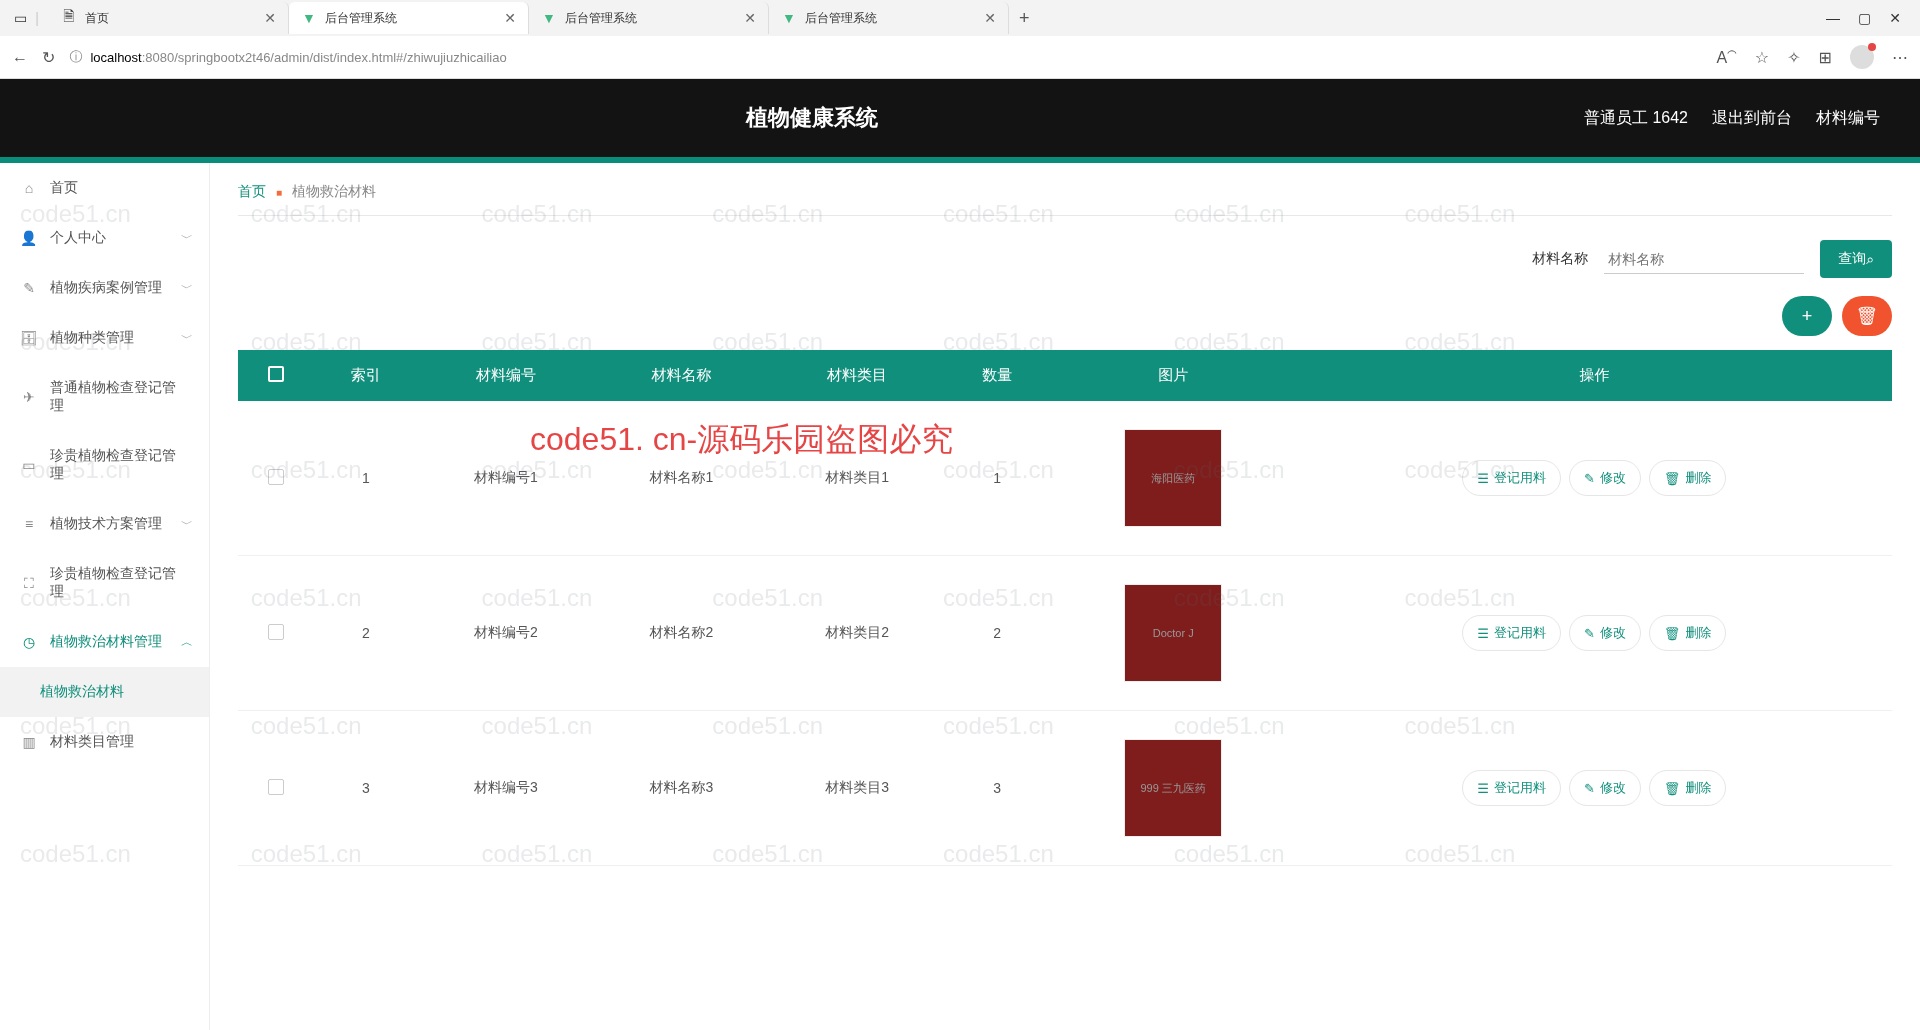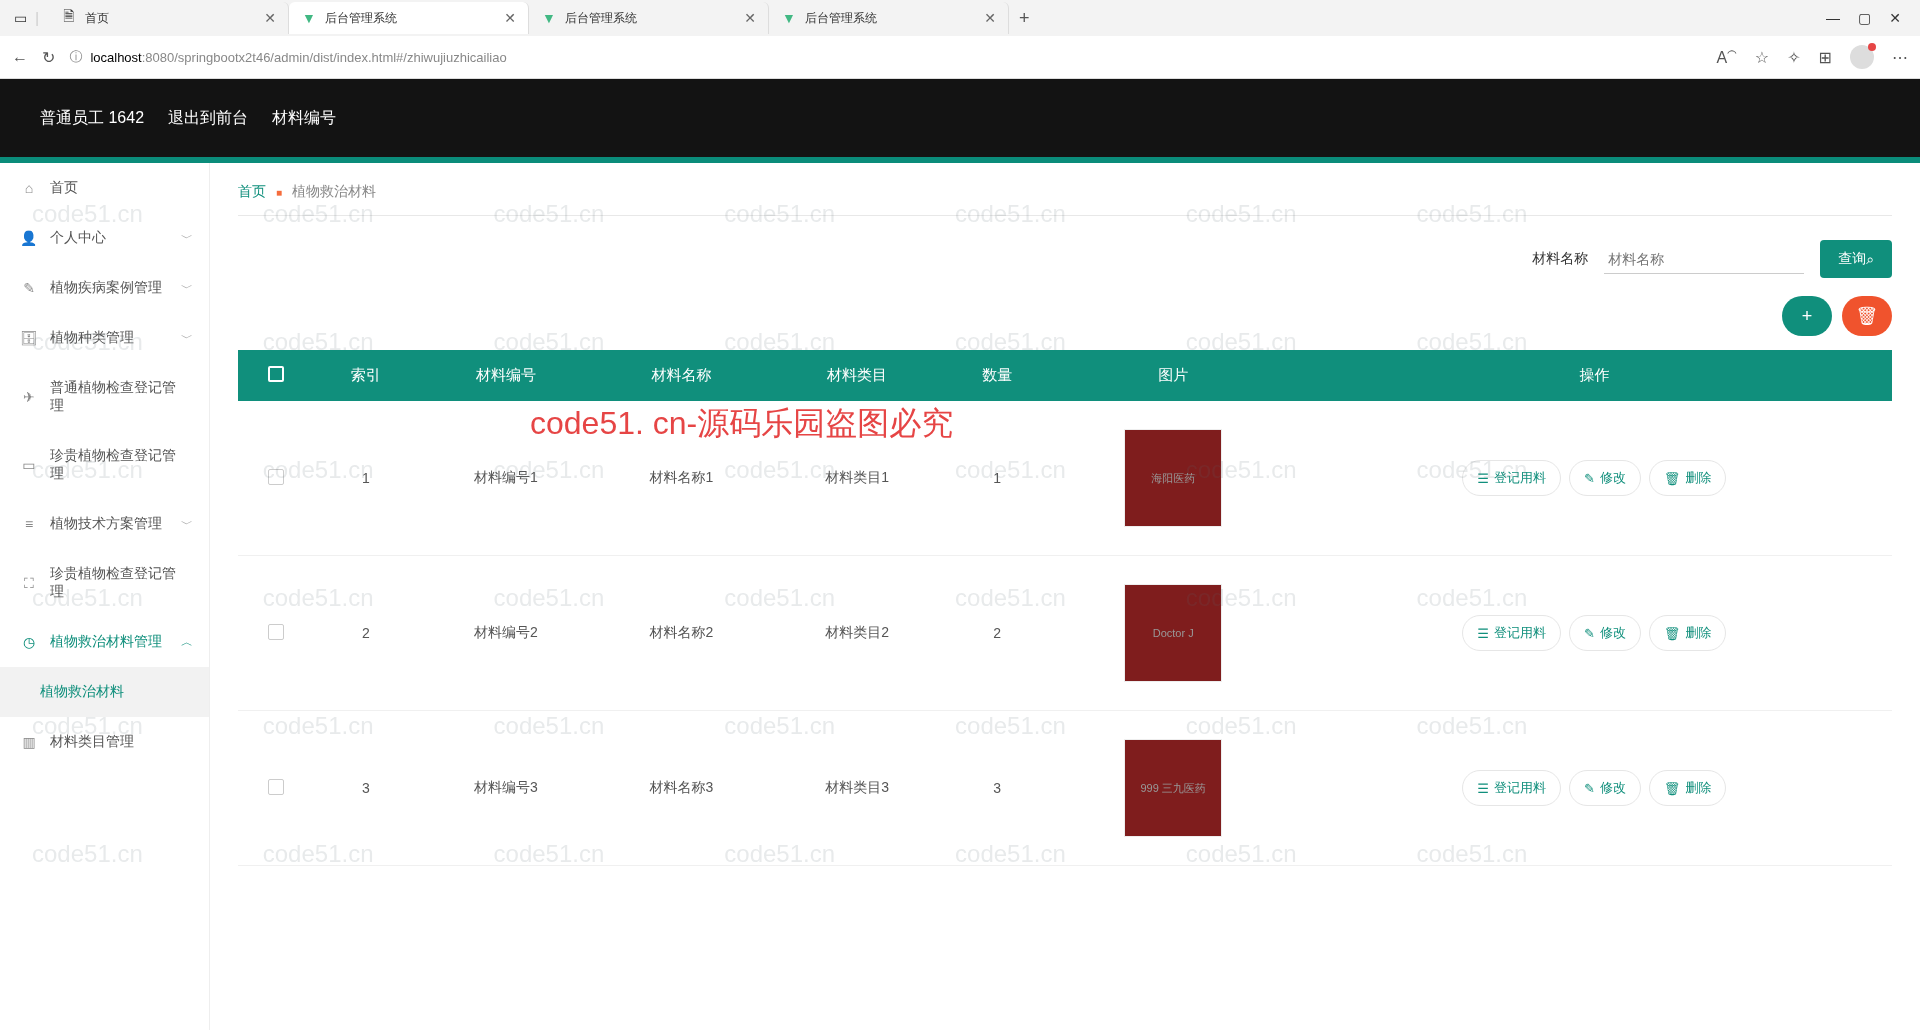--- a/index.html
+++ b/index.html
@@ -68,23 +68,23 @@
 .chk { width: 16px; height: 16px; border: 2px solid #fff; border-radius: 2px; display: inline-block; cursor: pointer; }
 .chk-body { width: 16px; height: 16px; border: 1px solid #ccc; border-radius: 2px; display: inline-block; cursor: pointer; }
 .img-thumb { width: 98px; height: 98px; background: #7f1d1d; display: inline-flex; align-items: center; justify-content: center; border: 1px solid #eee; font-size: 11px; color: #999; }
 .op-btns { display: flex; gap: 8px; justify-content: center; }
 .op-btn { border: 1px solid #e6e6e6; background: #fff; border-radius: 18px; padding: 8px 14px; font-size: 13px; cursor: pointer; display: flex; align-items: center; gap: 5px; }
 .op-reg { color: #108f7c; }
 .op-edit { color: #108f7c; }
 .op-del { color: #108f7c; }
 
 
-.watermark { position: fixed; top: 150px; left: 0; right: 0; bottom: 0; pointer-events: none; overflow: hidden; opacity: 0.14; z-index: 5; padding-left: 12px; }
+.watermark { position: fixed; top: 150px; left: 0; right: 0; bottom: 0; pointer-events: none; overflow: hidden; opacity: 0.14; z-index: 5; }
 .wm-row { display: flex; gap: 120px; padding: 50px 0 50px 20px; color: #5a6b73; font-size: 24px; white-space: nowrap; }
-.watermark-banner { position: fixed; top: 402px; left: 530px; font-size: 32px; color: #e64545; font-weight: 500; pointer-events: none; z-index: 6; text-align: right; }
+.watermark-banner { position: fixed; top: 418px; left: 530px; font-size: 32px; color: #e64545; font-weight: 500; pointer-events: none; z-index: 6; text-align: right; }
 </style>
 </head>
 <body>
 
 <div class="browser-chrome">
   <div class="tab-bar">
     <div class="window-controls-left">
       <span class="win-btn">▭</span>
       <span class="win-btn" style="color:#ccc">|</span>
     </div>
@@ -127,20 +127,21 @@
       <span class="addr-icon">☆</span>
       <span class="addr-icon">✧</span>
       <span class="addr-icon">⊞</span>
       <span class="avatar-dot"></span>
       <span class="addr-icon">⋯</span>
     </div>
   </div>
 </div>
 
 <div class="app-header">
+  <div class="app-title">植物健康系统</div>
   <div class="header-right">
     <span><span>普通员工</span> <span>1642</span></span>
     <span class="header-link">退出到前台</span>
     <span class="header-link">材料编号</span>
   </div>
 </div>
 <div class="teal-bar"></div>
 
 <div class="main-layout">
   <div class="sidebar">

